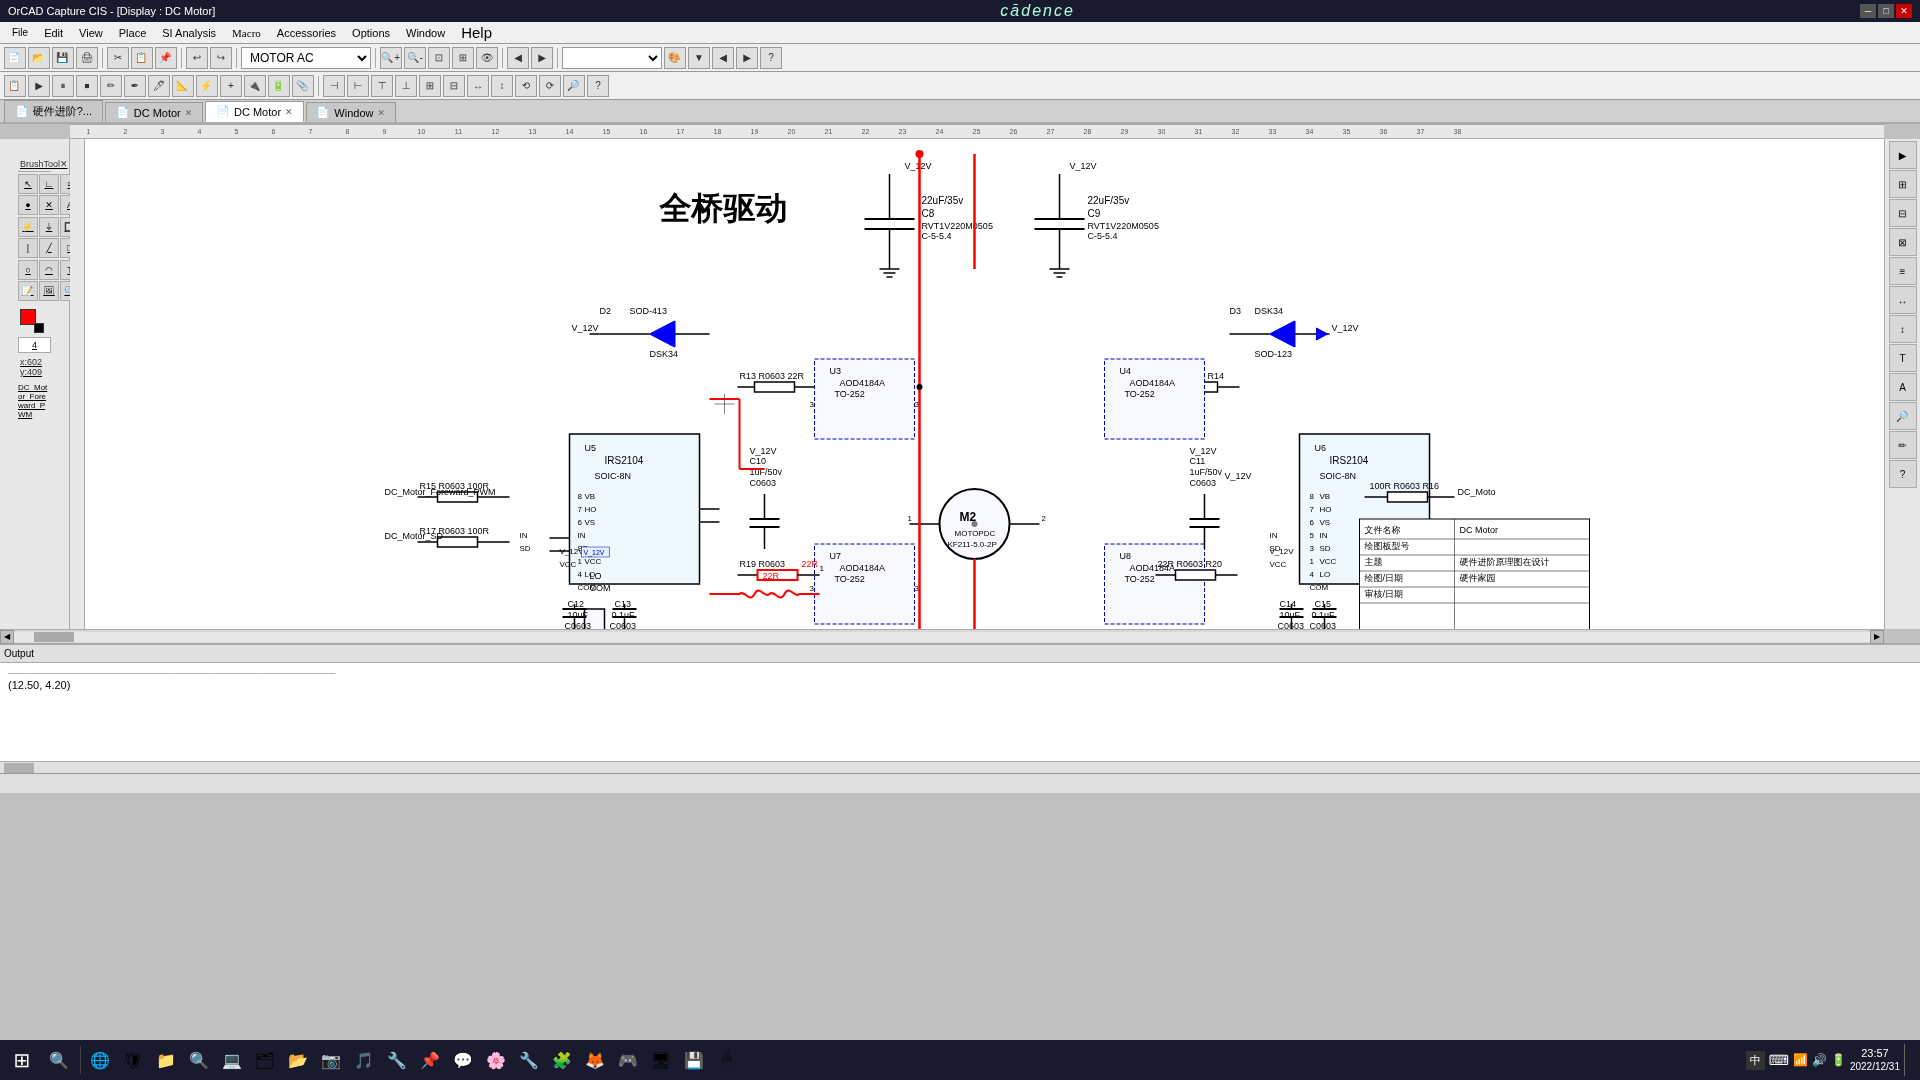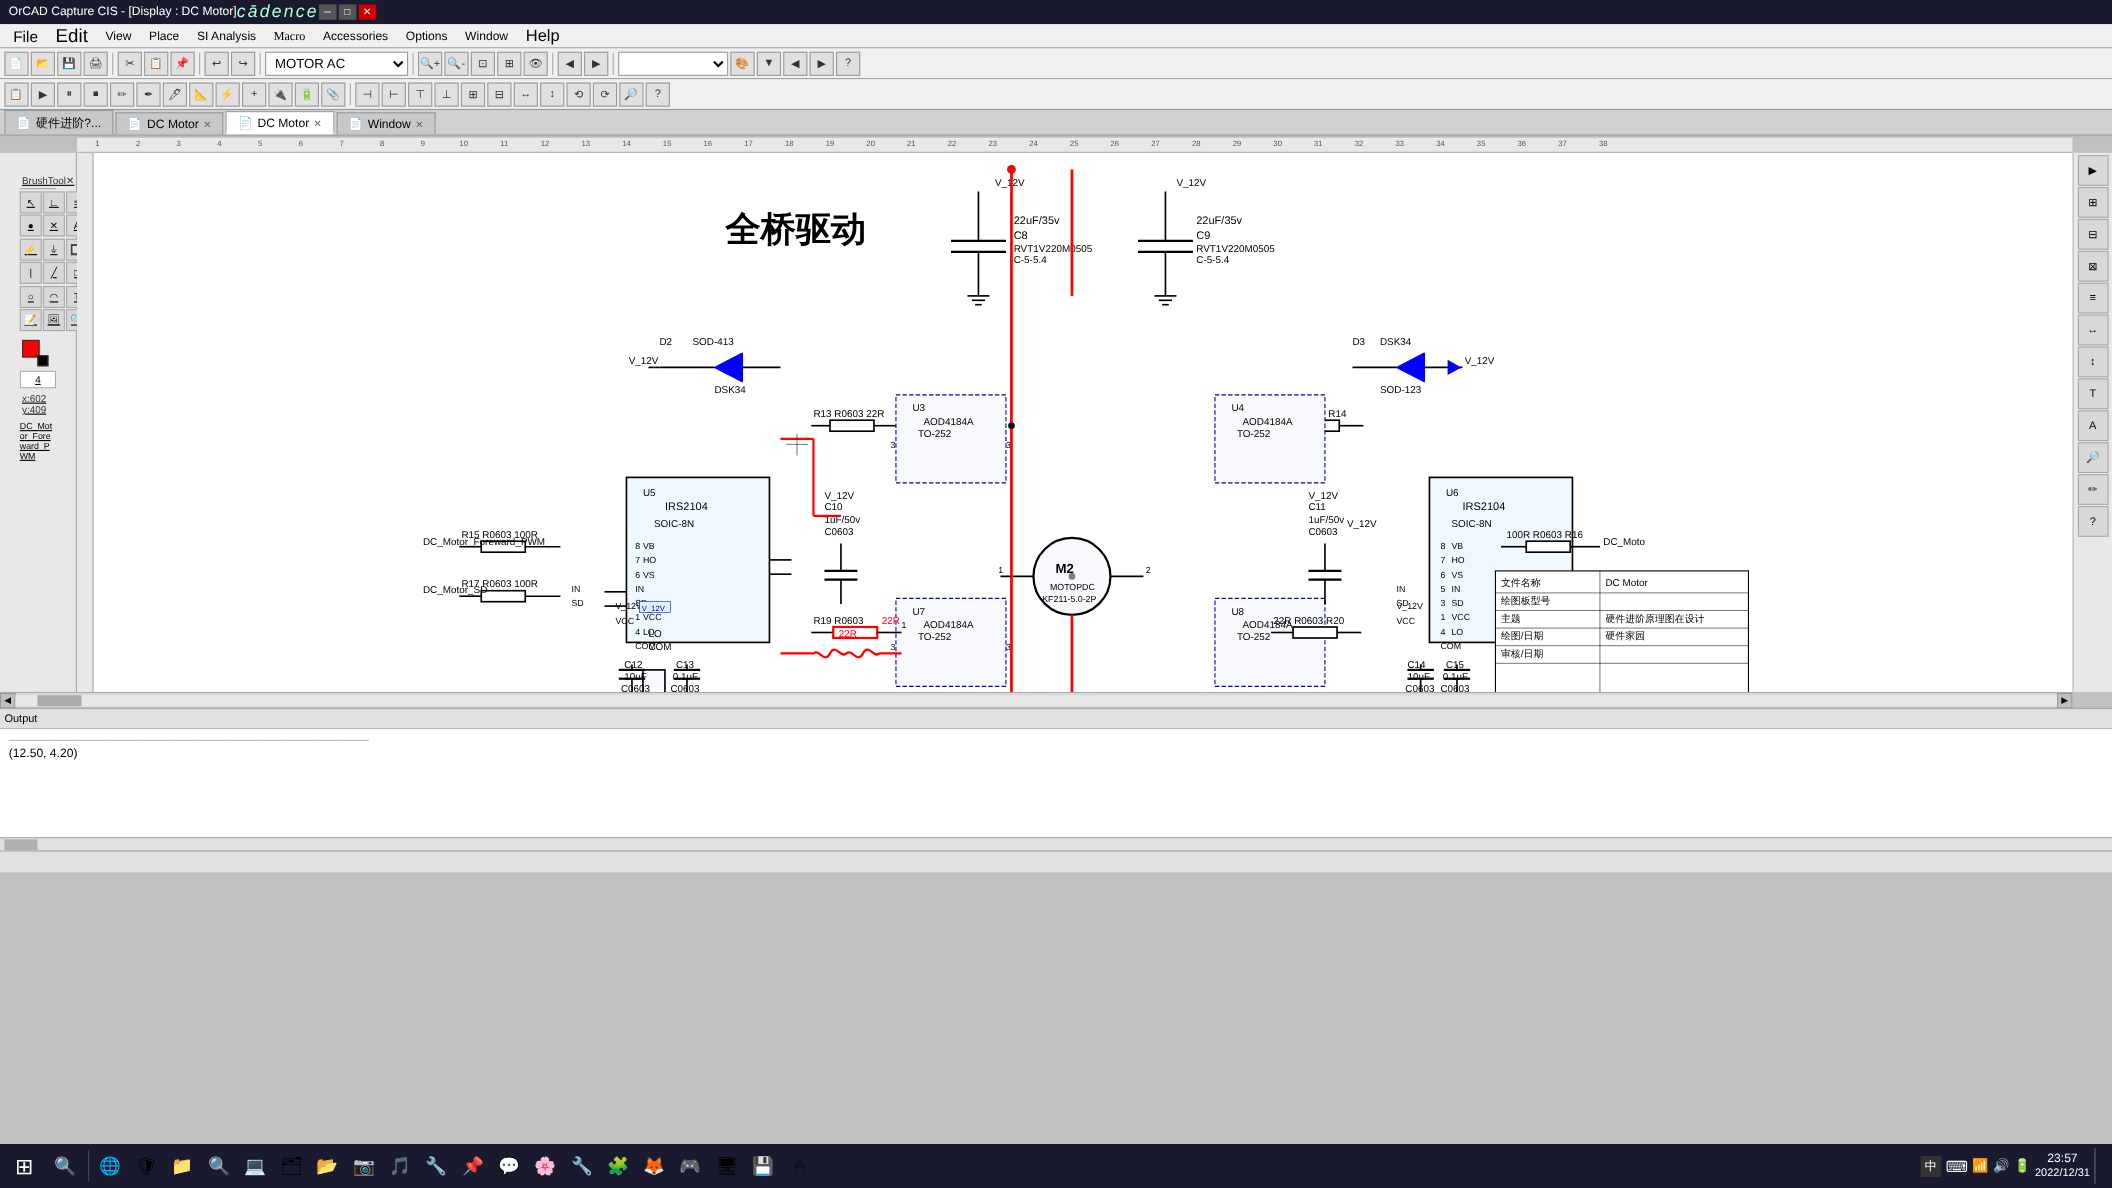--- a/index.html
+++ b/index.html
@@ -1,21 +1,21 @@
 <!DOCTYPE html>
 <html><head>
   <meta charset="utf-8">
   <style>
     * { margin: 0; padding: 0; box-sizing: border-box; }
     body { width: 1920px; height: 1080px; overflow: hidden; background: #c0c0c0; font-family: 'Arial', sans-serif; font-size: 11px; }
 
     
     #titlebar {
       width: 100%; height: 22px; background: #1a1a2e;
-      display: flex; align-items: center; 
+      display: flex; align-items: center; justify-content: space-between;
       color: #fff; padding: 0 8px;
     }
 
     
     #menubar {
       width: 100%; height: 22px; background: #f0f0f0;
       display: flex; align-items: center; padding: 0 4px;
       border-bottom: 1px solid #999;
     }
     #menubar .menu-item {
@@ -137,22 +137,22 @@
   <div style="font-size:11px;">OrCAD Capture CIS - [Display : DC Motor]</div>
   <div style="font-size:16px;font-style:italic;letter-spacing:2px;color:#aaffdd;">cādence</div>
   <div style="display:flex;gap:2px;">
     <span style="width:16px;height:14px;background:#555;display:inline-flex;align-items:center;justify-content:center;cursor:pointer;font-size:9px;color:#fff;">─</span>
     <span style="width:16px;height:14px;background:#555;display:inline-flex;align-items:center;justify-content:center;cursor:pointer;font-size:9px;color:#fff;">□</span>
     <span style="width:16px;height:14px;background:#c00;display:inline-flex;align-items:center;justify-content:center;cursor:pointer;font-size:9px;color:#fff;">✕</span>
   </div>
 </div>
 
 <div id="menubar">
-  <span class="menu-item" style="padding:2px 8px;cursor:pointer;font-size:14px;">File</span>
-  <span class="menu-item" style="padding:2px 8px;cursor:pointer;font-size:17px;">Edit</span>
+  <span class="menu-item" style="padding:2px 8px;cursor:pointer;font-size:10px;">File</span>
+  <span class="menu-item" style="padding:2px 8px;cursor:pointer;font-size:11px;">Edit</span>
   <span class="menu-item" style="padding:2px 8px;cursor:pointer;font-size:11px;">View</span>
   <span class="menu-item" style="padding:2px 8px;cursor:pointer;font-size:11px;">Place</span>
   <span class="menu-item" style="padding:2px 8px;cursor:pointer;font-size:11px;">SI Analysis</span>
   <span class="menu-item" style="padding:2px 8px;cursor:pointer;font-size:11px;font-family:Liberation Serif, serif;">Macro</span>
   <span class="menu-item" style="padding:2px 8px;cursor:pointer;font-size:11px;">Accessories</span>
   <span class="menu-item" style="padding:2px 8px;cursor:pointer;font-size:11px;">Options</span>
   <span class="menu-item" style="padding:2px 8px;cursor:pointer;font-size:11px;">Window</span>
   <span class="menu-item" style="padding:2px 8px;cursor:pointer;font-size:15px;">Help</span>
 </div>
 

